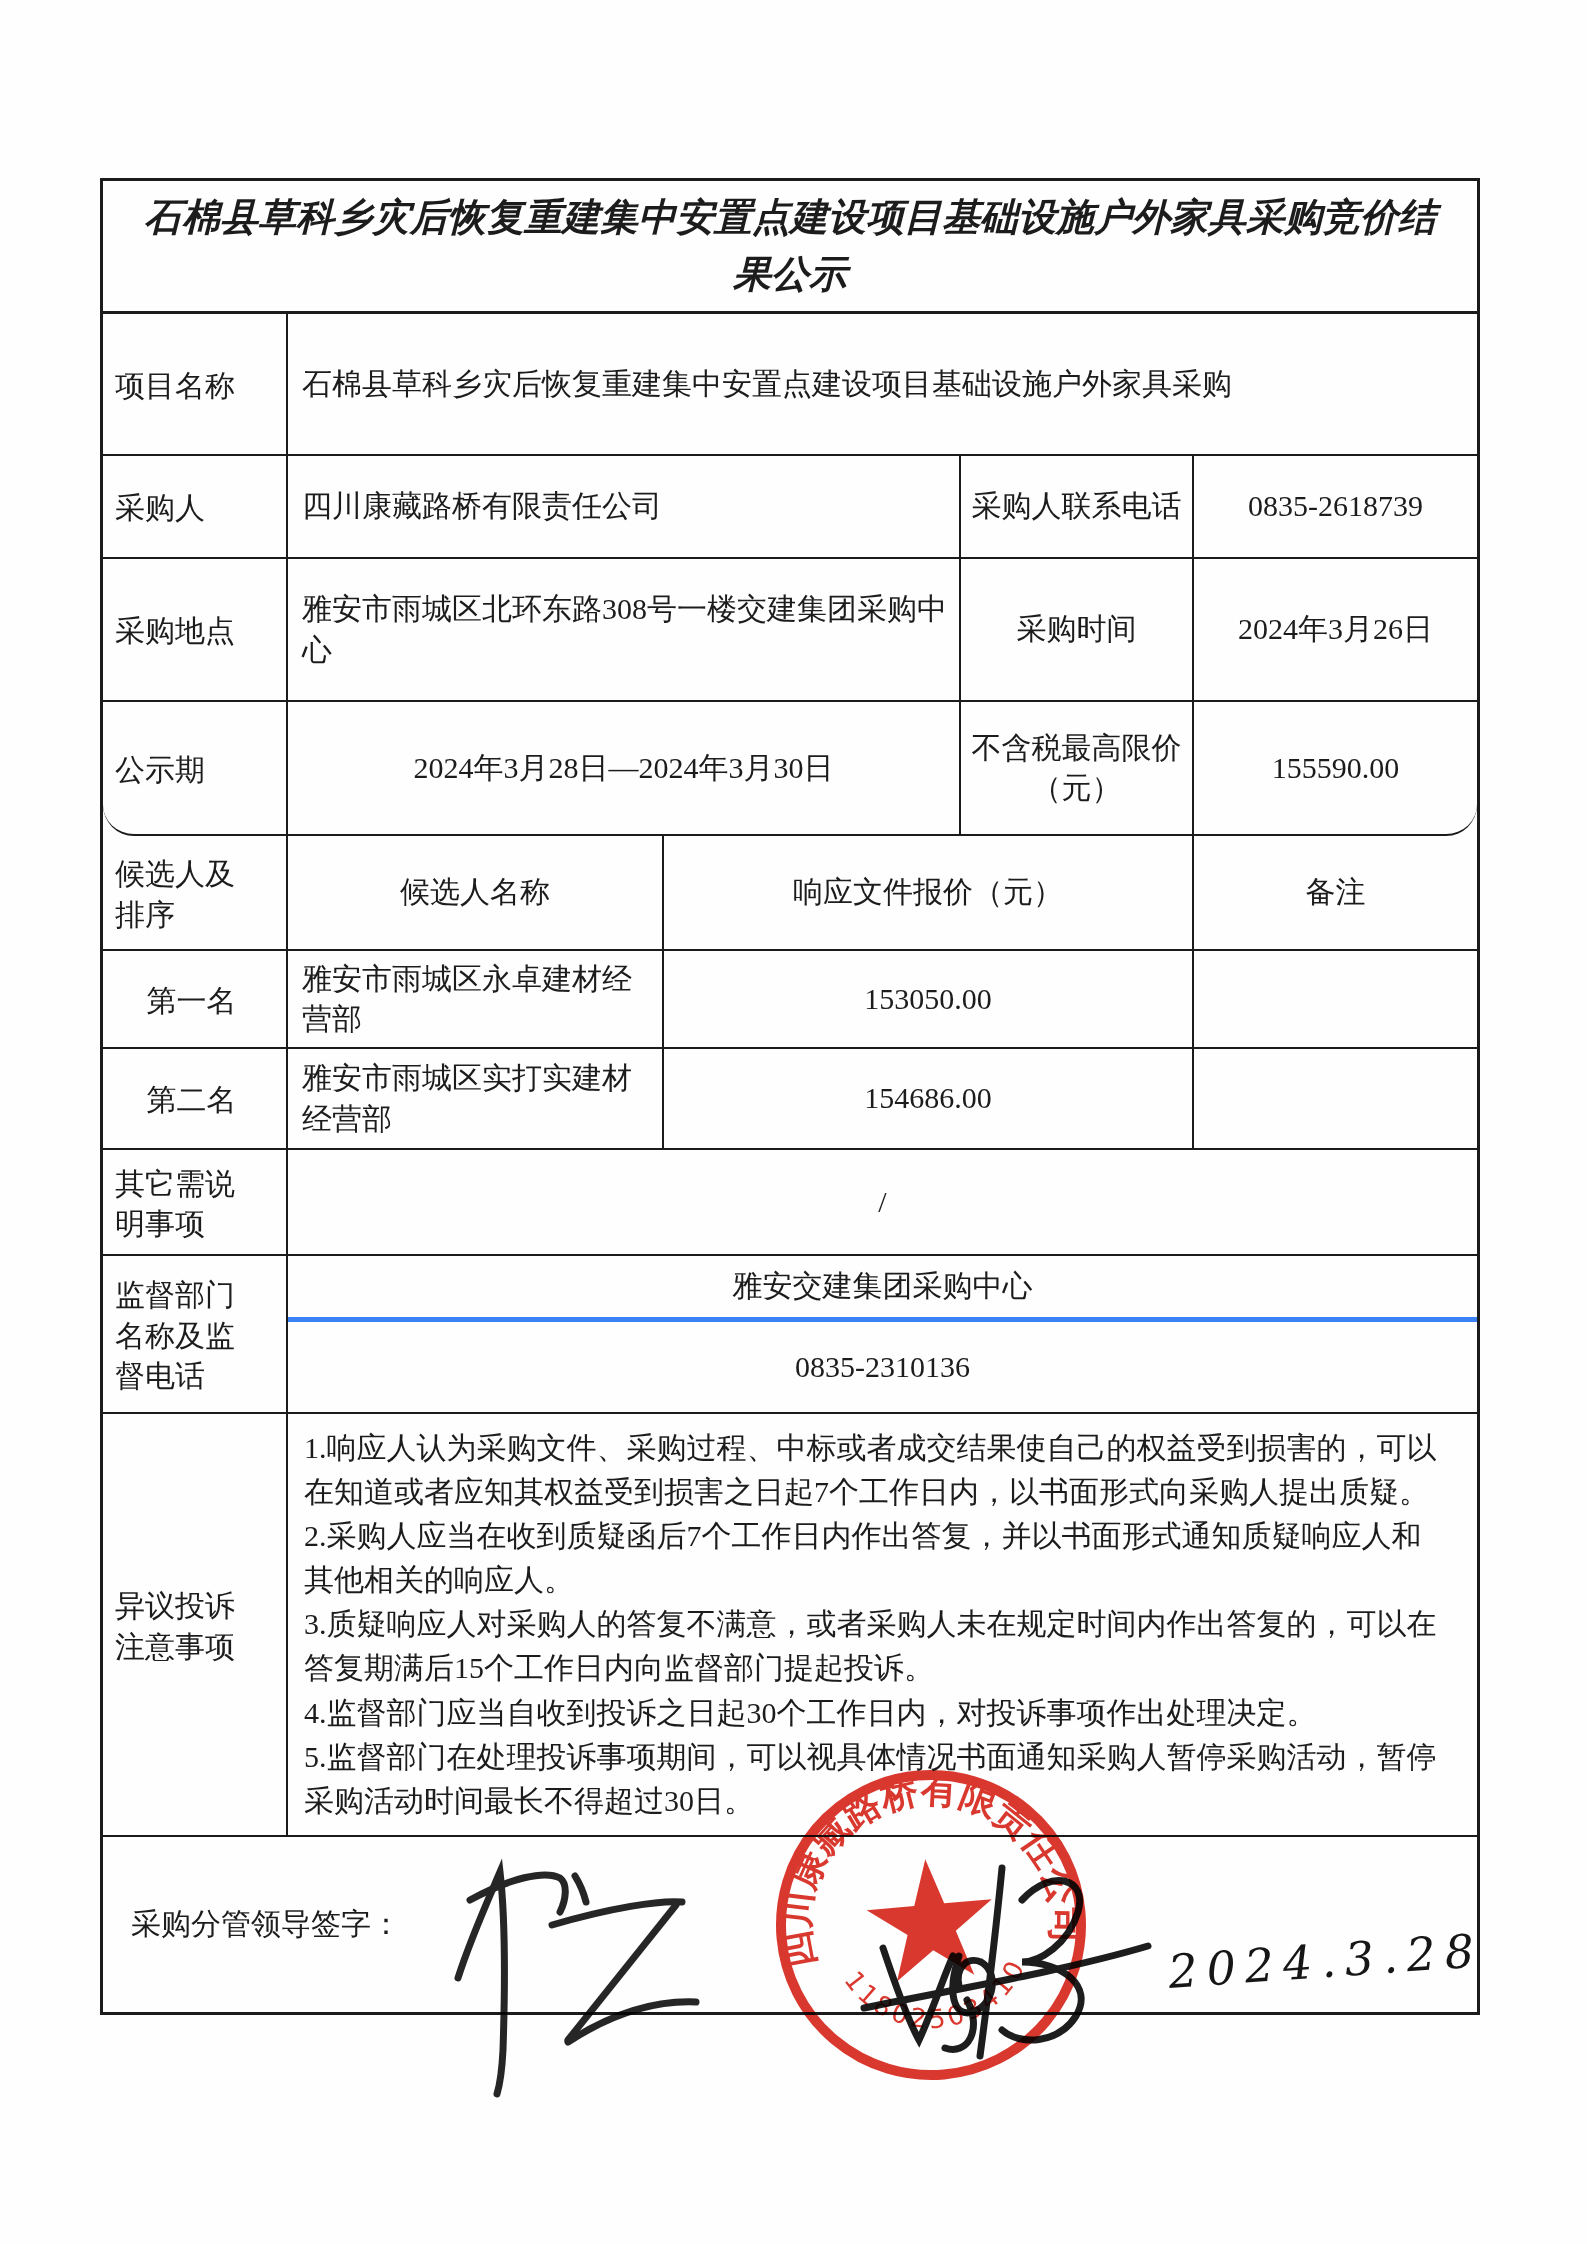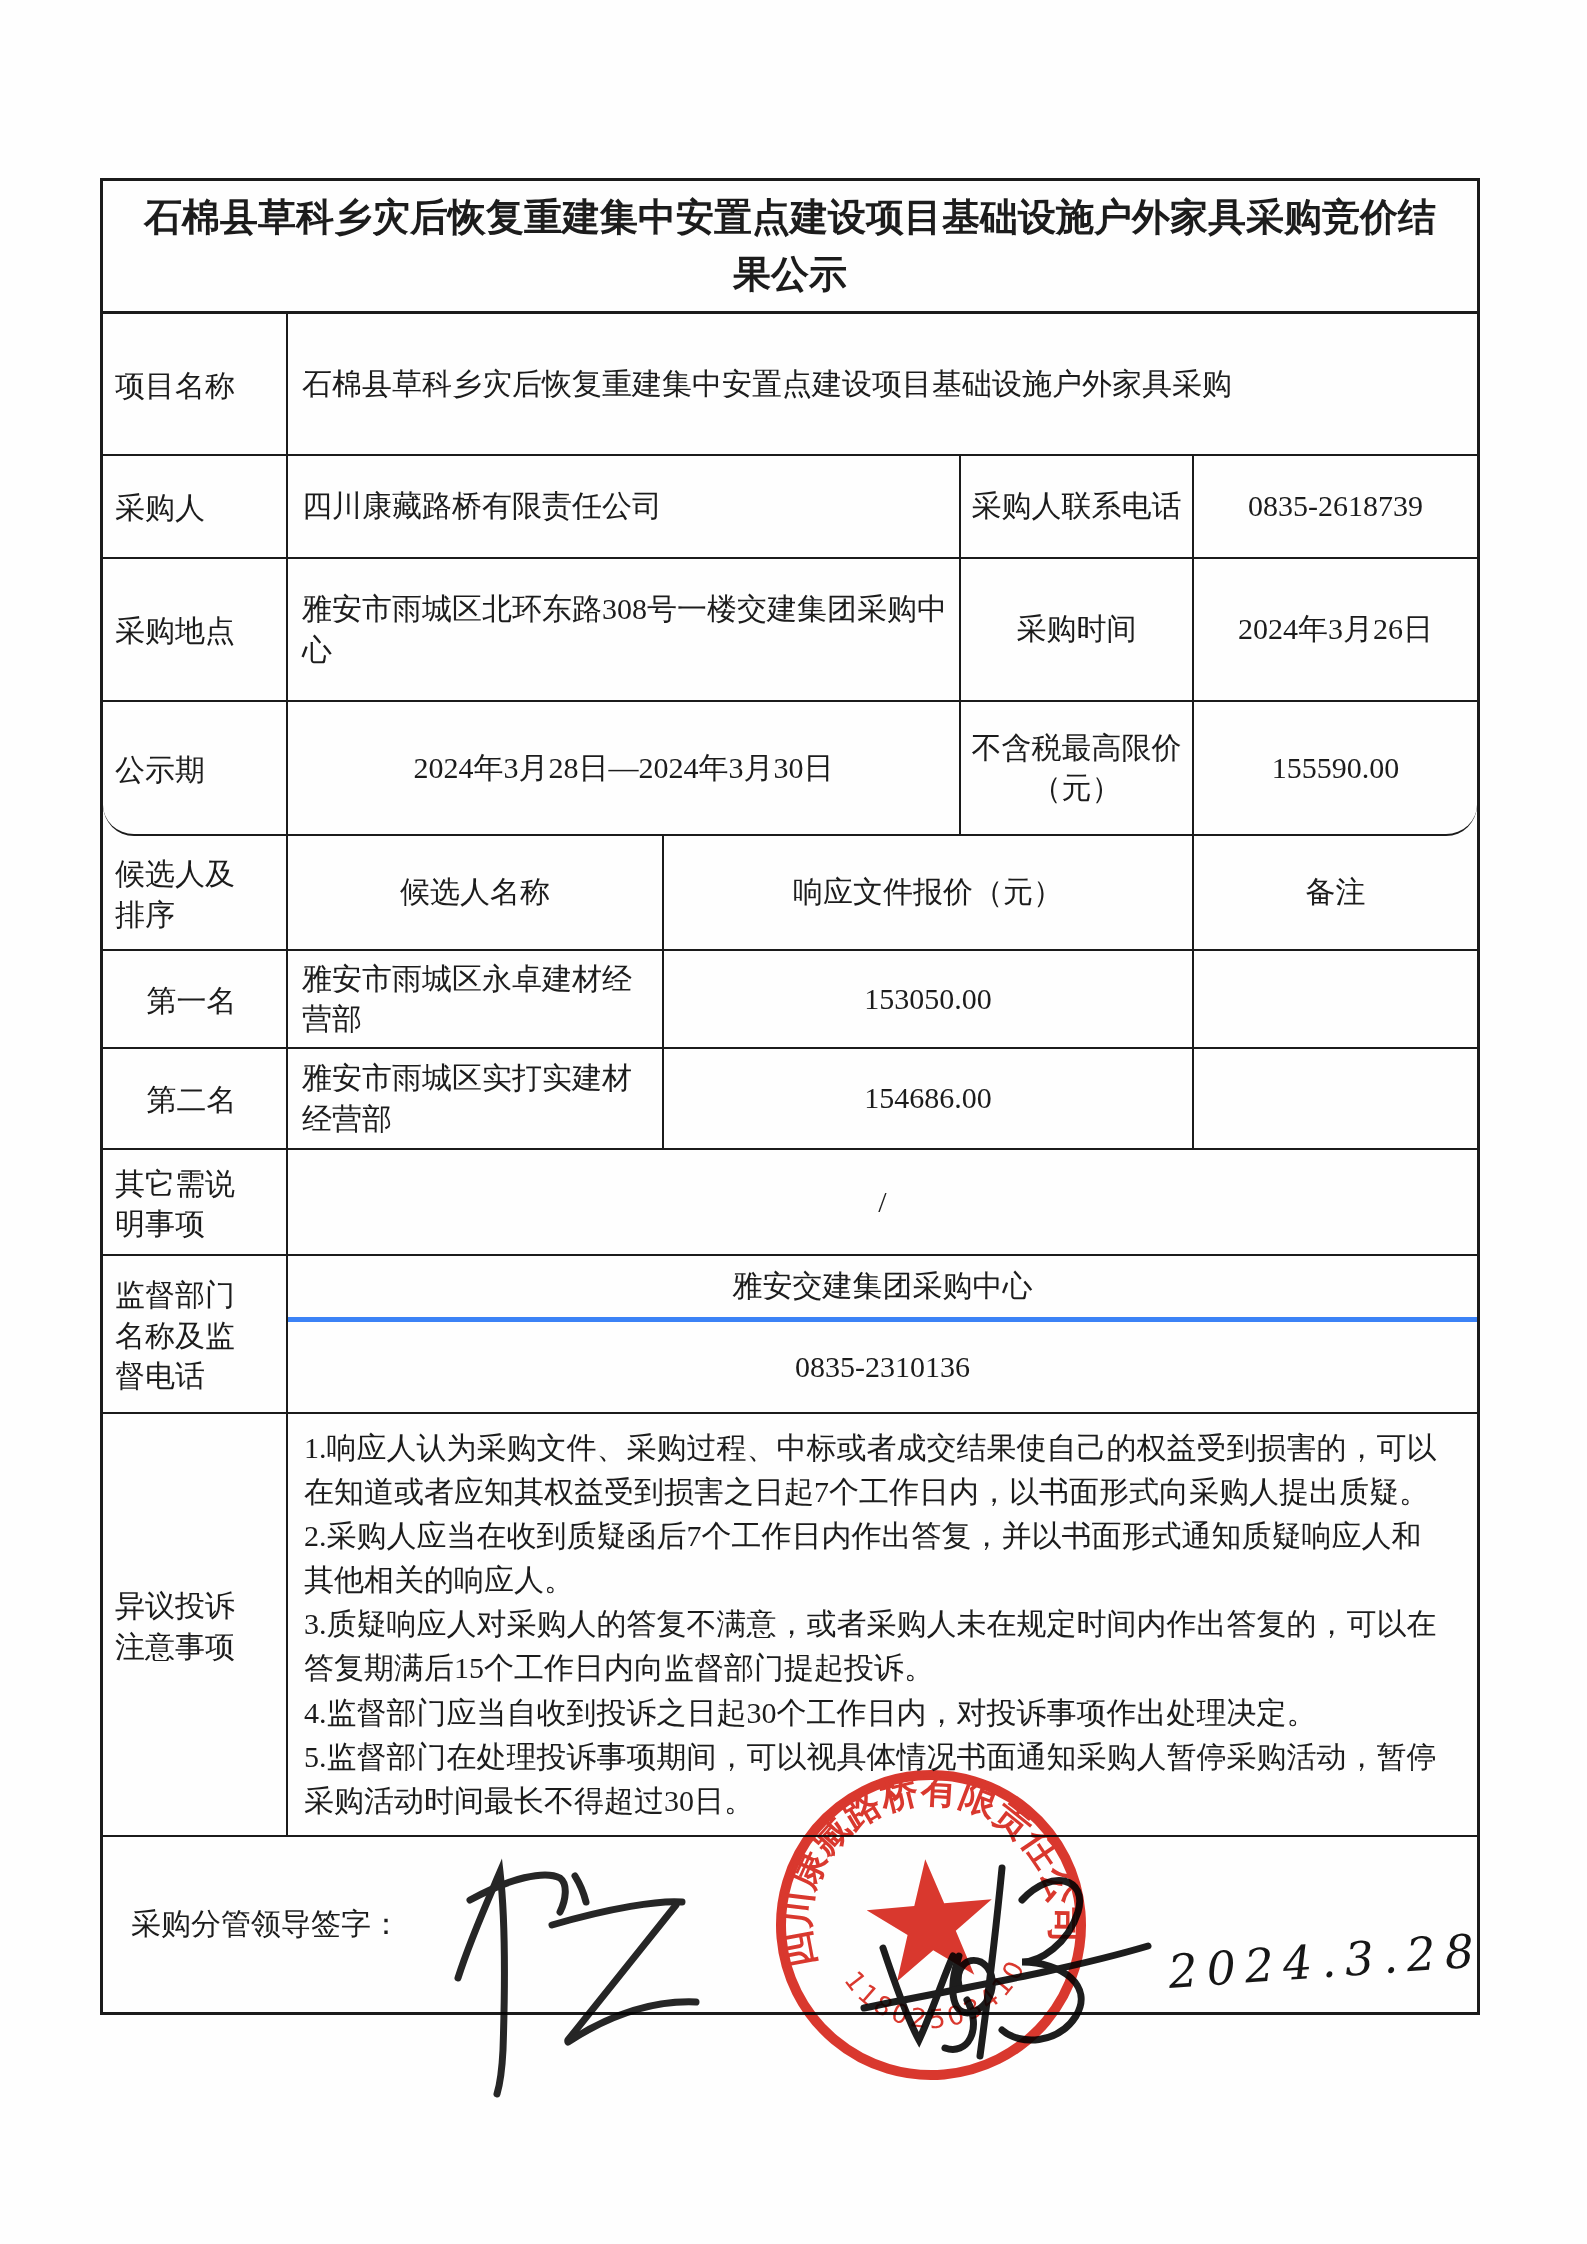--- a/index.html
+++ b/index.html
@@ -22,21 +22,21 @@
   .pre{white-space:pre-line;}
   .lab{width:185px;flex:none;padding:6px 6px 2px 12px;}
   .lab-c{justify-content:center;padding-left:0;}
   .val-l{padding:6px 8px 6px 14px;text-align:left;}
   .val-c{justify-content:center;text-align:center;padding:6px 0;}
   .grow{flex:1;}
   .w-buyval{width:673px;flex:none;}
   .w-phlab{width:233px;flex:none;}
   .w-name{width:376px;flex:none;}
   .w-price{width:530px;flex:none;}
-  .r-title{min-height:130px;border-bottom-width:3px;}
+  .r-title{min-height:130px;border-bottom-width:3px;font-style:italic;}
   .title-cell{
     flex:1;justify-content:center;text-align:center;
     font-size:38px;font-weight:bold;line-height:1.5;padding:8px 36px;
   }
   .r-project{min-height:142px;}
   .r-buyer{min-height:103px;}
   .r-location{min-height:143px;}
   .r-publicity{min-height:134px;border-radius:31px;}
   .r-candhead{min-height:115px;}
   .r-cand1{min-height:98px;}

